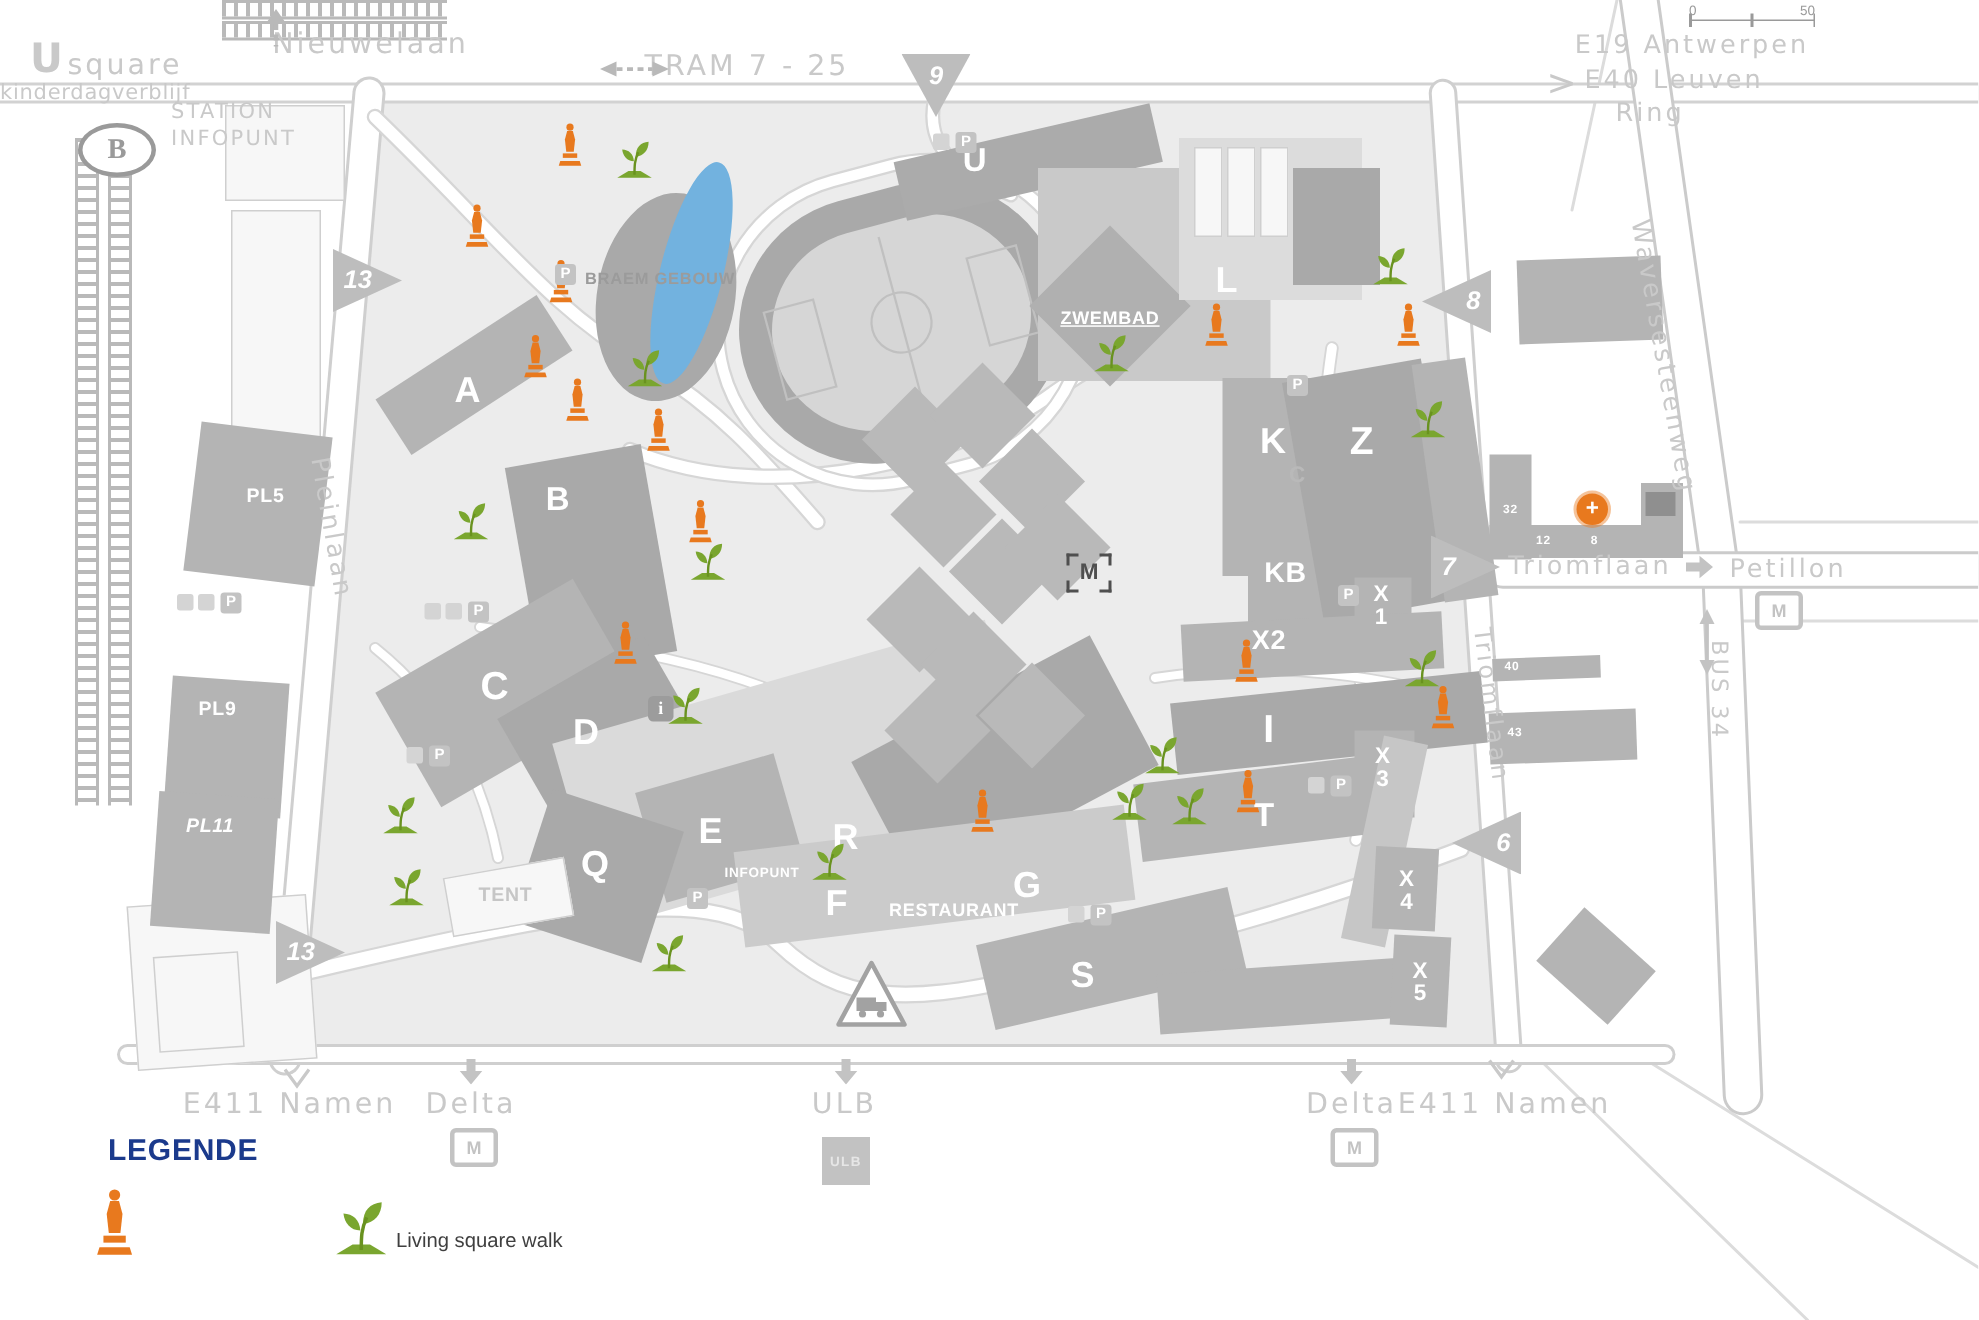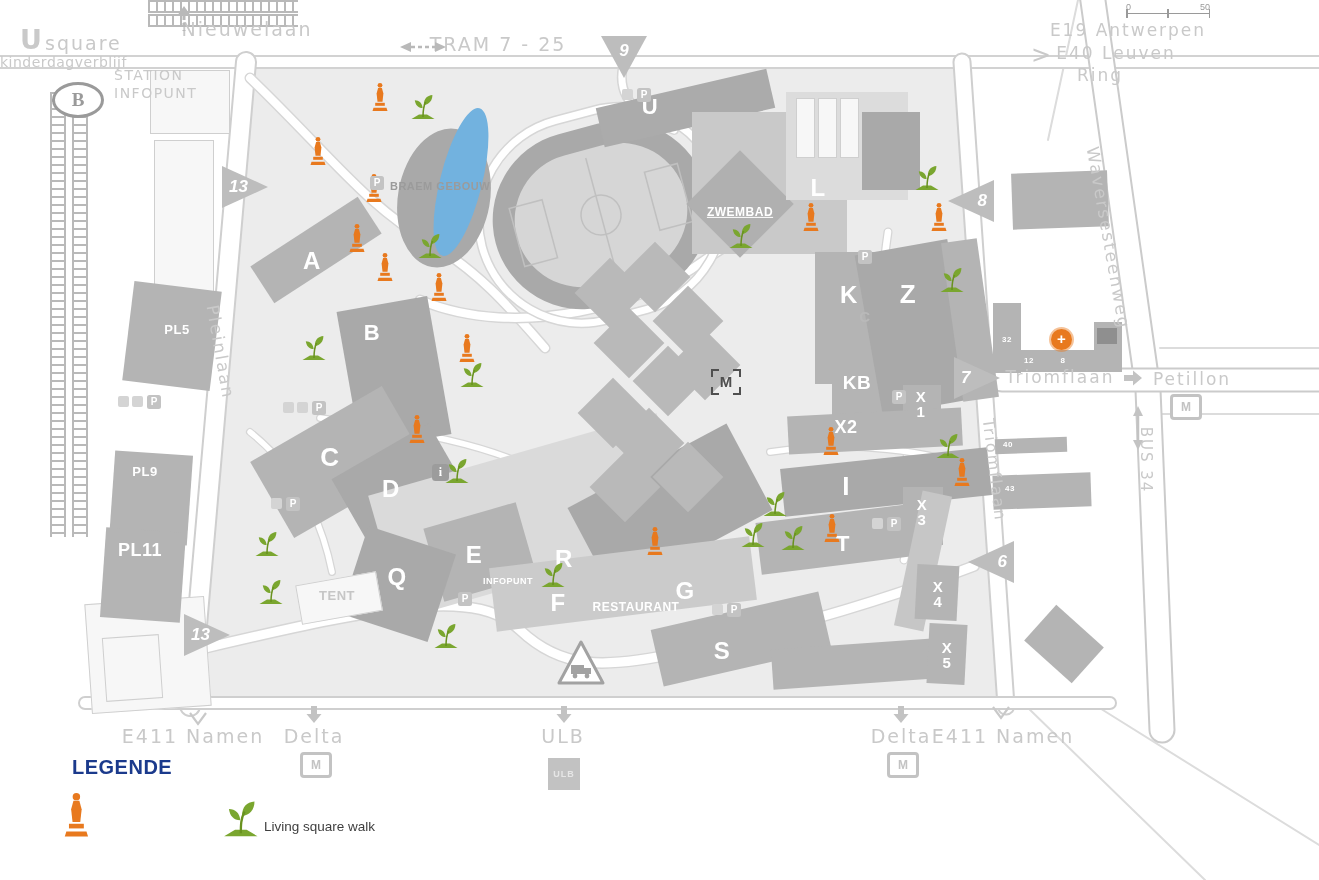--- a/index.html
+++ b/index.html
@@ -191,21 +191,21 @@
       <div class="letter" style="left: 921px; top: 404px; font-size: 15px;">X
 1</div>
       <div class="letter" style="left: 922px; top: 512px; font-size: 15px;">X
 3</div>
       <div class="letter" style="left: 938px; top: 594px; font-size: 15px;">X
 4</div>
       <div class="letter" style="left: 947px; top: 655px; font-size: 15px;">X
 5</div>
       <div class="letter" style="left: 177px; top: 330px; font-size: 13px;">PL5</div>
       <div class="letter" style="left: 145px; top: 472px; font-size: 13px;">PL9</div>
-      <div class="letter" style="left: 140px; top: 550px; font-size: 18px;">PL11</div>
+      <div class="letter" style="left: 140px; top: 550px; font-size: 13px; font-style: italic;">PL11</div>
       <div class="letter" style="left: 740px; top: 212px; font-size: 12px; text-decoration: underline;">ZWEMBAD</div>
       <div class="letter" style="left: 508px; top: 582px; font-size: 9px;">INFOPUNT</div>
       <div class="letter" style="left: 636px; top: 607px; font-size: 12px;">RESTAURANT</div>
       <div class="letter" style="left: 440px; top: 187px; font-size: 11px; color: rgb(155, 155, 155);">BRAEM GEBOUW</div>
       <div class="letter" style="left: 337px; top: 596px; font-size: 13px; color: rgb(198, 198, 198);">TENT</div>
       <div class="letter" style="left: 1007px; top: 340px; font-size: 8px; text-align: right;">32</div>
       <div class="letter" style="left: 1029px; top: 361px; font-size: 8px;">12</div>
       <div class="letter" style="left: 1063px; top: 361px; font-size: 8px;">8</div>
       <div class="letter" style="left: 1008px; top: 445px; font-size: 8px;">40</div>
       <div class="letter" style="left: 1010px; top: 489px; font-size: 8px;">43</div>

